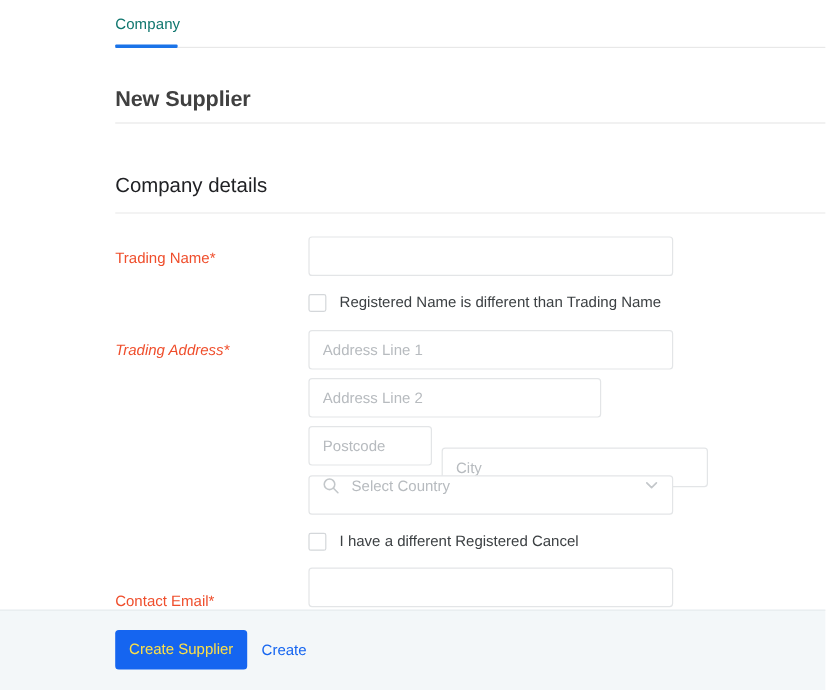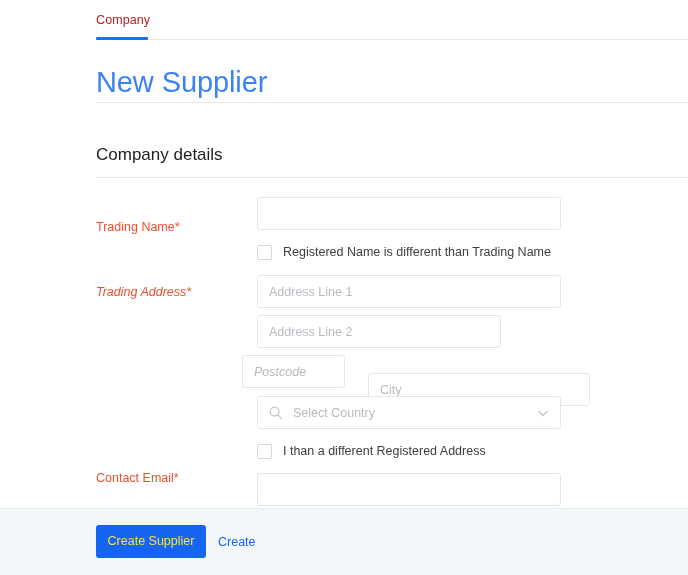--- a/index.html
+++ b/index.html
@@ -27,41 +27,41 @@
     position: absolute;
     left: 96px; top: 39px;
     width: 592px;
     height: 1px;
     background: #e8e8e8;
   }
   .tab {
     position: absolute;
     left: 96px; top: 12px;
     font-size: 12.5px;
-    color: #b91c1c;
+    color: #0f766e;
     letter-spacing: 0.1px;
     line-height: 16px;
     cursor: pointer;
   }
   .tab-underline {
     position: absolute;
     left: 96px; top: 37px;
     width: 52px;
     height: 3px;
     background: #1a73e8;
     border-radius: 1px;
   }
 
   
   .page-title {
     position: absolute;
     left: 96px; top: 68px;
-    font-size: 29px;
-    font-weight: 400;
-    color: #3b82f6;
+    font-size: 18px;
+    font-weight: 700;
+    color: #404040;
     line-height: 28px;
     letter-spacing: -0.1px;
   }
   .title-rule {
     position: absolute;
     left: 96px; top: 102px;
     width: 592px;
     height: 1px;
     background: #e8e8e8;
   }
@@ -140,21 +140,21 @@
 
   
   .selectbox {
     position: absolute;
     box-sizing: border-box;
     height: 33px;
     border: 1px solid #e3e5e7;
     border-radius: 3px;
     background: #fff;
     display: flex;
-    align-items: center;
+    align-items: flex-start;
     padding: 0 10px;
     cursor: pointer;
   }
   .selectbox .sicon {
     flex: none;
     width: 16px;
     height: 16px;
     display: block;
   }
   .selectbox .sval {
@@ -218,58 +218,58 @@
   <div class="tab">Company</div>
   <div class="tab-underline"></div>
 </div>
 
 <div class="page-title">New Supplier</div>
 <div class="title-rule"></div>
 
 <div class="section-title">Company details</div>
 <div class="section-rule"></div>
 
-<div class="field-label" style="top:207px;margin-top:12px;">
+<div class="field-label" style="top:207px;">
   <span>Trading Name</span><span class="req">*</span>
 </div>
 <input class="txtinput" style="left: 257px; top: 197px; width: 304px;" type="text" placeholder="">
 
 <div class="cb-row" style="left:257px; top:244px;">
   <span class="cb-box"></span>
   <span class="cb-label">Registered Name is different than Trading Name</span>
 </div>
 
 <div class="field-label" style="top:284px;font-style:italic;">
   <span>Trading Address</span><span class="req">*</span>
 </div>
 
 <input class="txtinput" style="left: 257px; top: 275px; width: 304px;" type="text" placeholder="Address Line 1">
 
 <input class="txtinput" style="left: 257px; top: 315px; width: 244px;" type="text" placeholder="Address Line 2">
 
-<input class="txtinput" style="left: 242px; top: 355px; width: 103px; font-style: italic;" type="text" placeholder="Postcode">
+<input class="txtinput" style="left: 257px; top: 355px; width: 103px;" type="text" placeholder="Postcode">
 
 <input class="txtinput" style="left: 368px; top: 373px; width: 222px;" type="text" placeholder="City">
 
 <div class="selectbox" style="left:257px; top:396px; width:304px;">
   <svg class="sicon" viewBox="0 0 16 16">
     <circle cx="6.6" cy="6.6" r="4.4" fill="none" stroke="#c3c7ca" stroke-width="1.3"></circle>
     <line x1="9.9" y1="9.9" x2="13.6" y2="13.6" stroke="#c3c7ca" stroke-width="1.3" stroke-linecap="round"></line>
   </svg>
   <span class="sval">Select Country</span>
   <svg class="chev" viewBox="0 0 14 14">
     <polyline points="3,5.4 7,9.4 11,5.4" fill="none" stroke="#c3c7ca" stroke-width="1.4" stroke-linecap="round" stroke-linejoin="round"></polyline>
   </svg>
 </div>
 
 <div class="cb-row" style="left:257px; top:443px;">
   <span class="cb-box"></span>
-  <span class="cb-label">I than a different Registered Address</span>
-</div>
-
-<div class="field-label" style="top:470px;">
+  <span class="cb-label">I have a different Registered Cancel</span>
+</div>
+
+<div class="field-label" style="top:493px;">
   <span>Contact Email</span><span class="req">*</span>
 </div>
 <input class="txtinput" style="left: 257px; top: 473px; width: 304px;" type="text" placeholder="">
 
 <div class="footer"></div>
 <button class="btn-primary">Create Supplier</button>
 <button class="btn-link">Create</button>
 
 </body></html>

